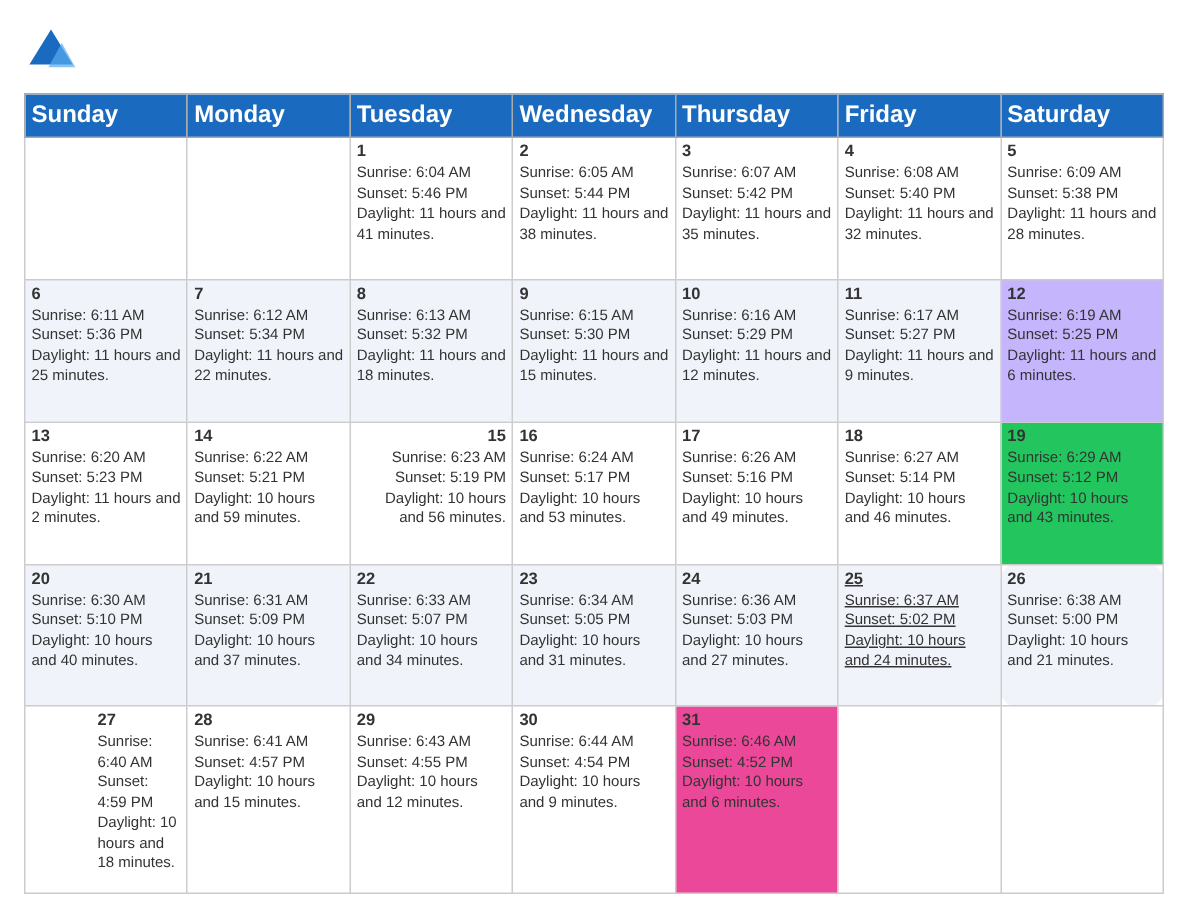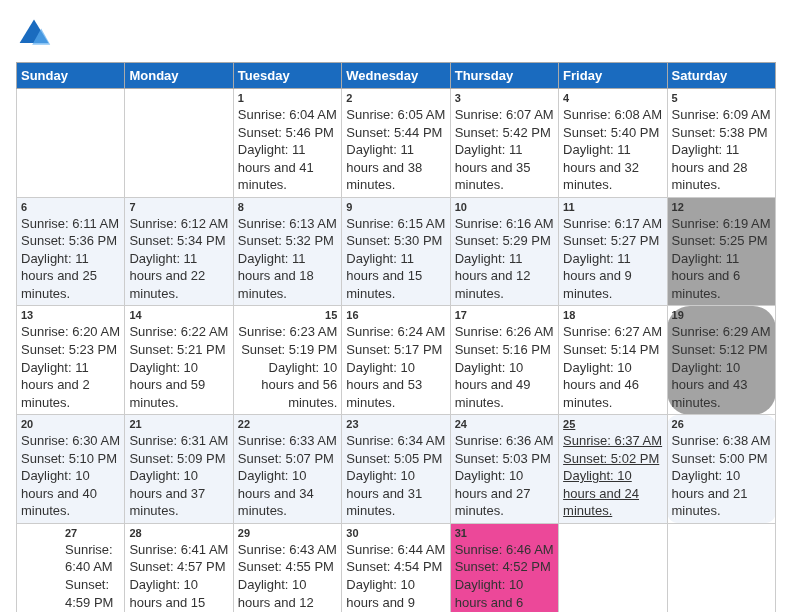--- a/index.html
+++ b/index.html
@@ -55,21 +55,21 @@
     }
     .calendar {
       flex: 1;
       border-collapse: collapse;
       width: 100%;
       table-layout: fixed;
     }
     .calendar th {
       background: #1a6bbf;
       color: #fff;
-      font-size: 13px;
+      font-size: 16px;
       font-weight: bold;
       padding: 5px 4px;
       text-align: left;
       border: 1px solid #aaa;
     }
     .calendar td {
       vertical-align: top;
       border: 1px solid #ccc;
       padding: 3px 4px;
       font-size: 9.5px;
@@ -85,21 +85,21 @@
     .calendar thead tr th {
       background: #1a6bbf;
     }
     .day-num {
       font-size: 11px;
       font-weight: bold;
       display: block;
       margin-bottom: 2px;
     }
     .day-info {
-      font-size: 13px;
+      font-size: 10px;
       line-height: 1.35;
       color: #333;
     }
     .empty-cell {
       background: #fff !important;
     }
   </style>
 </head>
 <body>
 
@@ -198,21 +198,21 @@
             <div class="day-info">Sunrise: 6:16 AM
 Sunset: 5:29 PM
 Daylight: 11 hours and 12 minutes.</div>
           </td>
           <td style="background: rgb(240, 244, 250);">
             <span class="day-num">11</span>
             <div class="day-info">Sunrise: 6:17 AM
 Sunset: 5:27 PM
 Daylight: 11 hours and 9 minutes.</div>
           </td>
-          <td style="background: #a3a3a3;">
+          <td style="background: #c4b5fd;">
             <span class="day-num">12</span>
             <div class="day-info">Sunrise: 6:19 AM
 Sunset: 5:25 PM
 Daylight: 11 hours and 6 minutes.</div>
           </td>
         </tr>
         <tr>
           <td style="background: rgb(255, 255, 255);">
             <span class="day-num">13</span>
             <div class="day-info">Sunrise: 6:20 AM
@@ -242,21 +242,21 @@
             <div class="day-info">Sunrise: 6:26 AM
 Sunset: 5:16 PM
 Daylight: 10 hours and 49 minutes.</div>
           </td>
           <td style="background: rgb(255, 255, 255);">
             <span class="day-num">18</span>
             <div class="day-info">Sunrise: 6:27 AM
 Sunset: 5:14 PM
 Daylight: 10 hours and 46 minutes.</div>
           </td>
-          <td style="background: #a3a3a3; border-radius: 23px;">
+          <td style="background: #22c55e;">
             <span class="day-num">19</span>
             <div class="day-info">Sunrise: 6:29 AM
 Sunset: 5:12 PM
 Daylight: 10 hours and 43 minutes.</div>
           </td>
         </tr>
         <tr>
           <td style="background: rgb(240, 244, 250);">
             <span class="day-num">20</span>
             <div class="day-info">Sunrise: 6:30 AM

